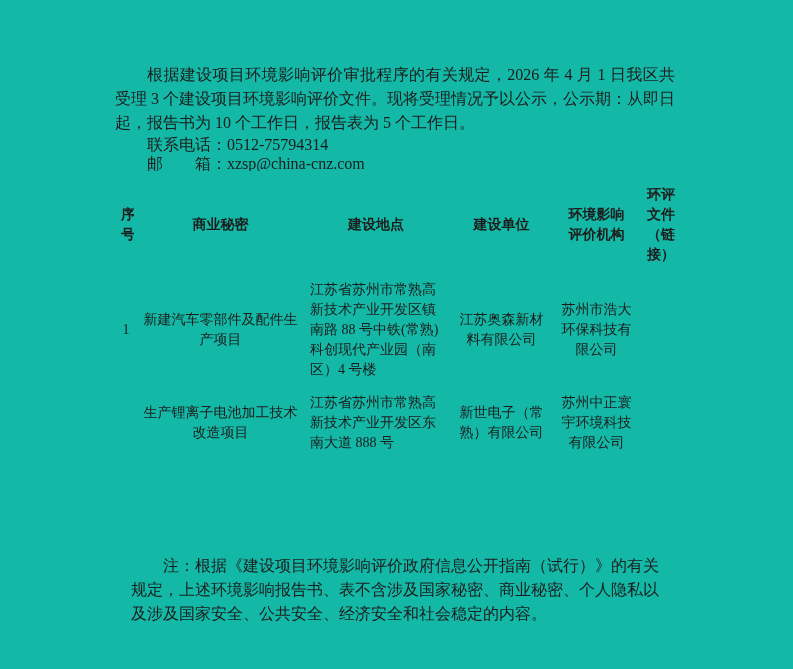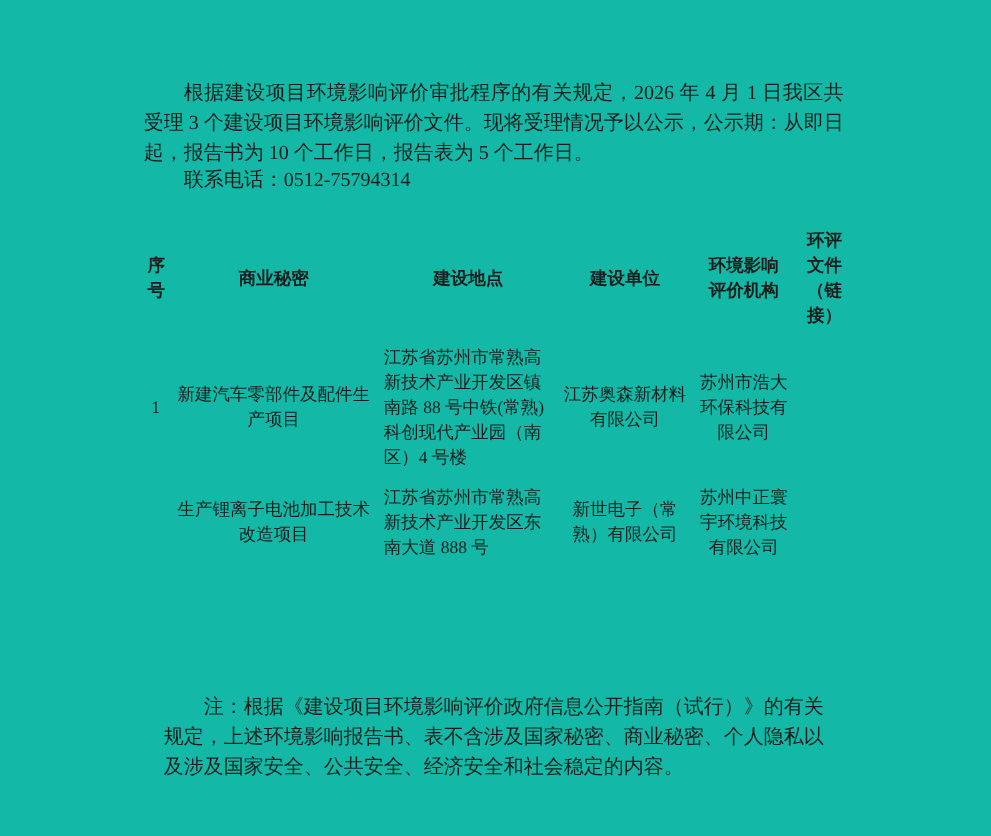--- a/index.html
+++ b/index.html
@@ -45,21 +45,21 @@
     left: 113px;
     top: 171px;
     width: 569px;
     border-collapse: collapse;
     table-layout: fixed;
     font-size: 14px;
     line-height: 20px;
   }
   table.acceptance th,
   table.acceptance td {
-    border: 2px solid #14b8a6;
+    border: 5px solid #14b8a6;
     padding: 1px 3px;
     text-align: center;
     vertical-align: middle;
     overflow: hidden;
     word-break: break-all;
   }
   table.acceptance th {
     font-weight: bold;
     white-space: pre-line;
   }
@@ -86,20 +86,21 @@
   }
 </style>
 </head>
 <body>
 
 <div class="page">
 
   <div class="intro">
     <p>根据建设项目环境影响评价审批程序的有关规定，2026 年 4 月 1 日我区共受理 3 个建设项目环境影响评价文件。现将受理情况予以公示，公示期：从即日起，报告书为 10 个工作日，报告表为 5 个工作日。</p>
     <p class="contact-line">联系电话：0512-75794314</p>
+    <p class="contact-line">邮　　箱：xzsp@china-cnz.com</p>
   </div>
 
   <table class="acceptance">
     <colgroup>
       <col style="width:21px">
       <col style="width:168px">
       <col style="width:143px">
       <col style="width:108px">
       <col style="width:82px">
       <col style="width:47px">

